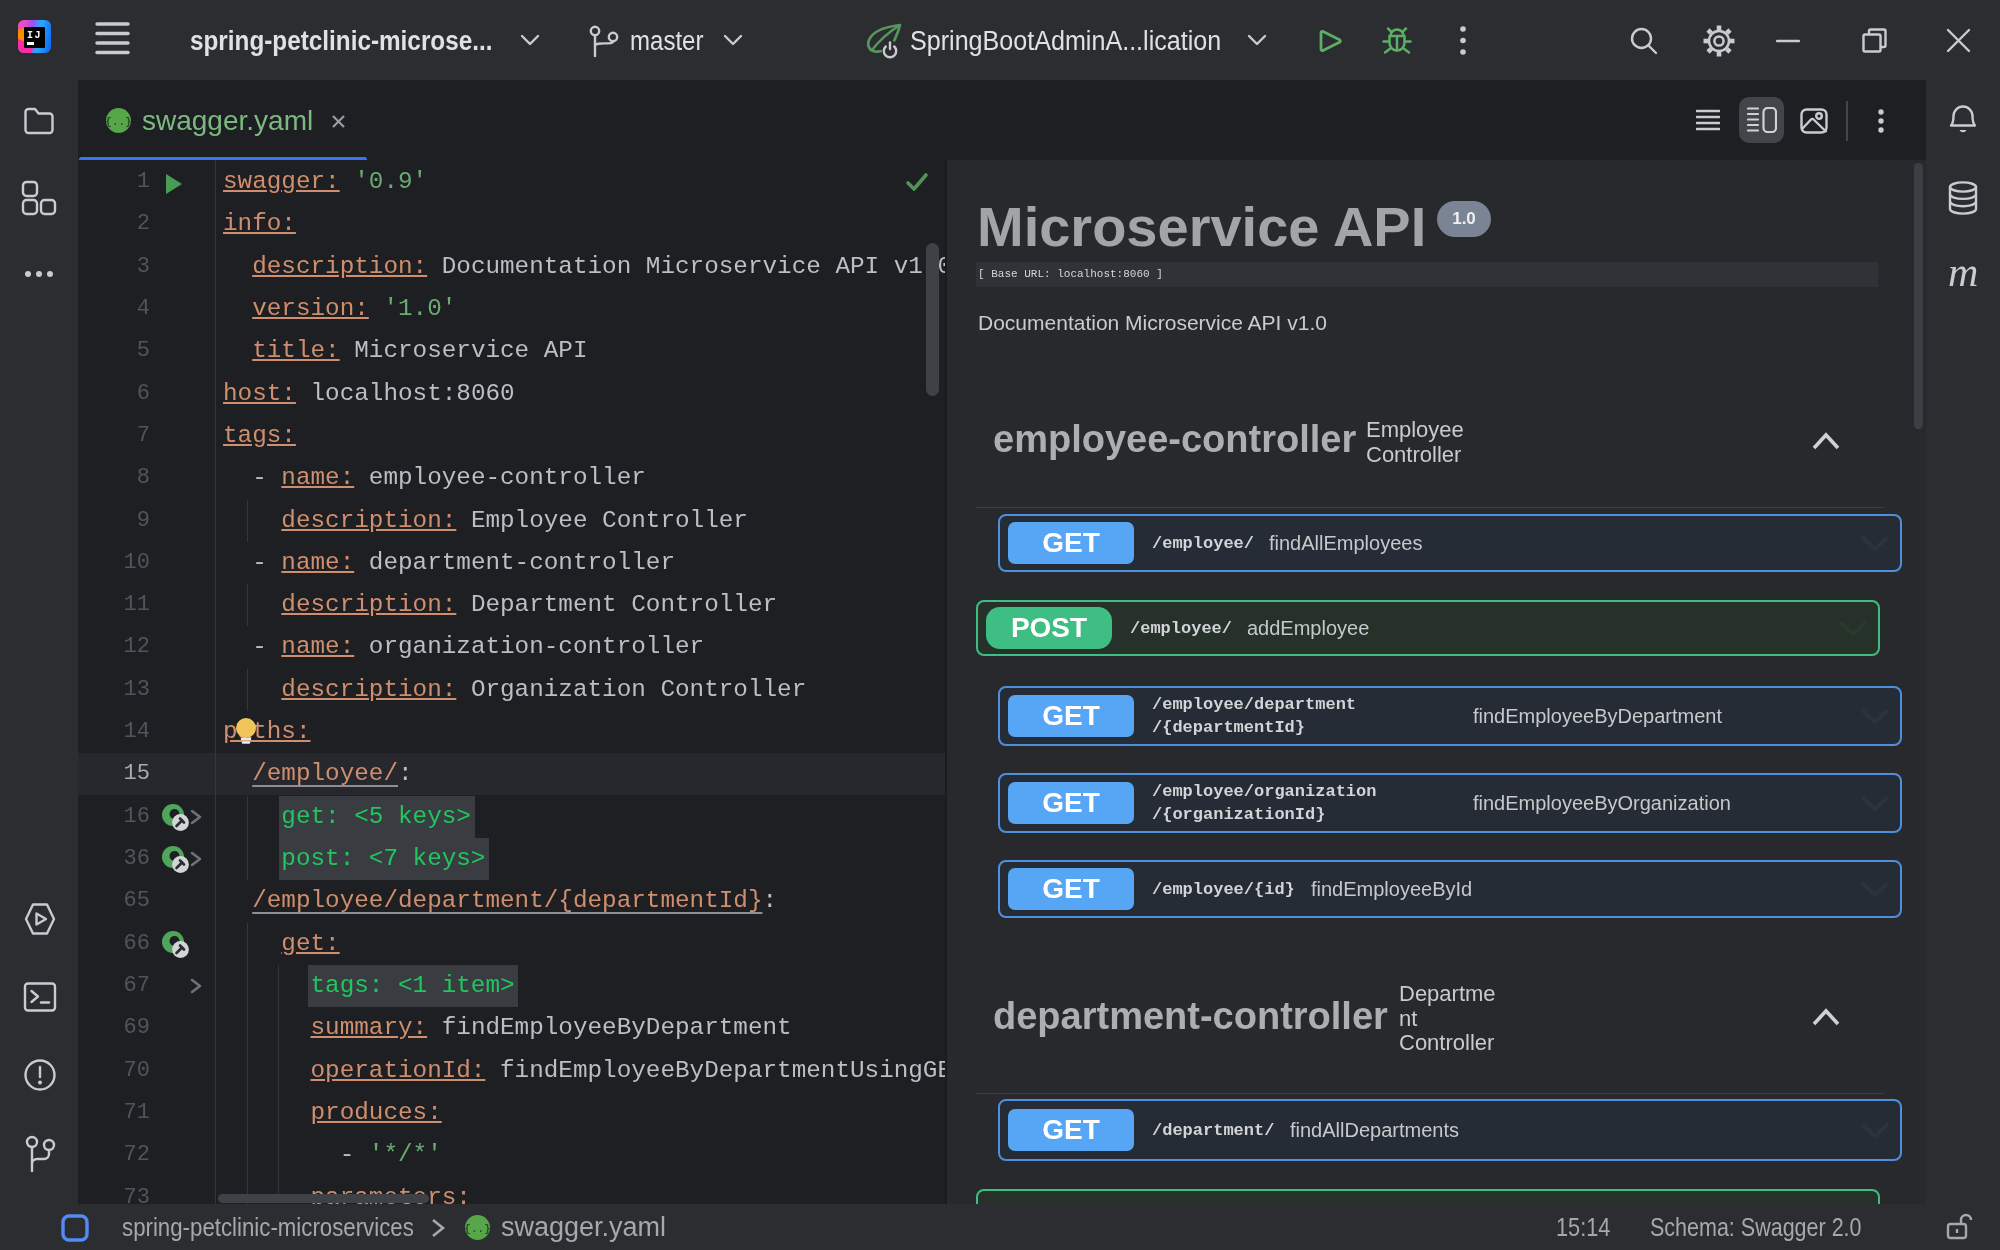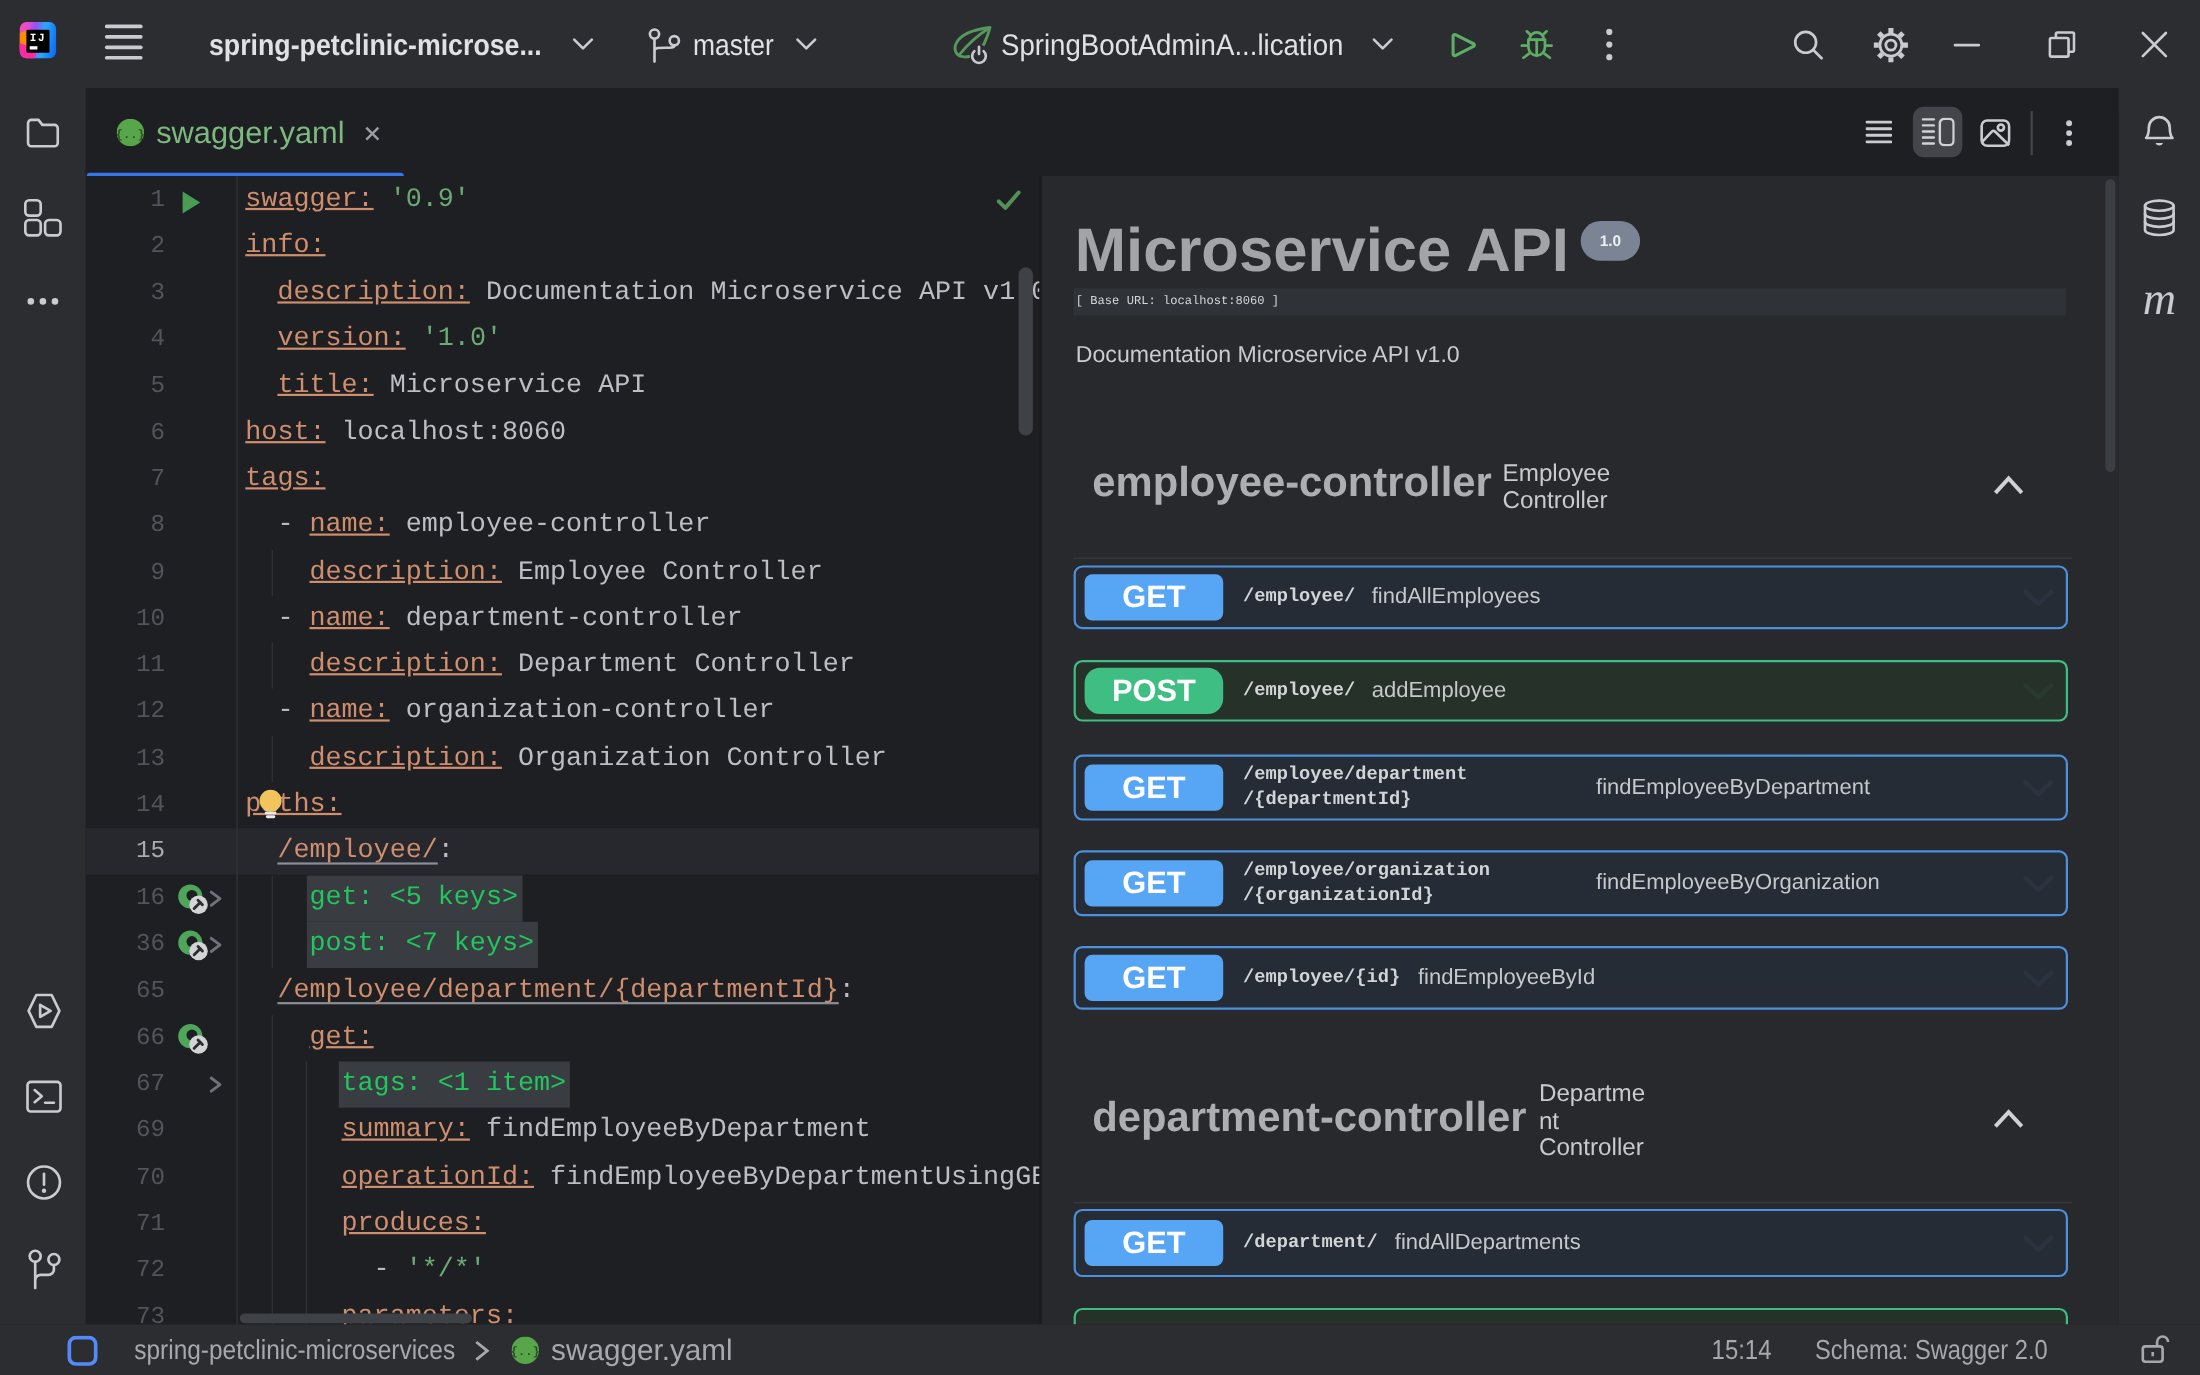--- a/index.html
+++ b/index.html
@@ -30,21 +30,21 @@
   .k { color:#cf8e6d;text-decoration:underline; }
   .s { color:#6aab73; }
   .fold { color:#22c55e;text-align:right; }
   .foldbg { position:absolute; background:#393c41; }
   .guide { position:absolute; width:1px; background:#33363a; }
   .ul1 { text-decoration-color:#8b8e94; text-decoration-thickness:2px; text-underline-offset:5px; }
 
   
   #preview { left:947px; top:160px; width:979px; height:1044px; background:#27292d; overflow:hidden; }
   .prow { position:absolute; left:29px; width:904px; border-radius:8px; }
-  .rget  { background:#262c35; border:2px solid #4d90dc; }
+  .rget  { background:#262c35; border:2px solid #4d90dc;margin-left:22px; }
   .rpost { background:#253129; border:2px solid #3fbe83; }
   .vbtn { position:absolute; left:8px; top:50%; transform:translateY(-50%); width:126px; height:42px; border-radius:7px;
           color:#fff; font-weight:bold; font-size:28px; text-align:center; line-height:42px; }
   .bget { background:#57a5f5; }
   .bpost{ background:#3fbe83;border-radius:14px; }
   .ppath { position:absolute; font-family:"Liberation Mono", monospace; font-weight:bold; font-size:17px; color:#d2d4d7; line-height:23px; }
   .pop { position:absolute; font-size:20px; color:#c6c8cb; }
   .rowchev { position:absolute; right:10px; top:50%; transform:translateY(-50%); }
 
   
@@ -415,21 +415,21 @@
     <path d="M9 18 h8" stroke="#f2c55c" stroke-width="4"></path>
   </svg>
 
   <div class="abs" style="left:848px;top:83px;width:13px;height:153px;border-radius:7px;background:#3e4145"></div>
   <div class="abs" style="left:140px;top:1034px;width:211px;height:9px;border-radius:5px;background:#3e4145"></div>
 </div>
 
 <div class="abs" style="left:945px;top:160px;width:2px;height:1044px;background:#1a1b1d"></div>
 <div class="abs" id="preview">
   <div class="abs" style="left:30px;top:39px;font-size:56px;font-weight:bold;color:#a2a4a8;line-height:56px">Microservice API</div>
-  <div class="abs" style="left:490px;top:41px;width:54px;height:36px;border-radius:18px;background:#7b8494;color:#eef0f2;font-size:14px;font-weight:bold;text-align:center;line-height:36px">1.0</div>
+  <div class="abs" style="left:490px;top:41px;width:54px;height:36px;border-radius:18px;background:#7b8494;color:#eef0f2;font-size:17px;font-weight:bold;text-align:center;line-height:36px">1.0</div>
   <div class="abs mono" style="left:29px;top:102px;width:902px;height:25px;background:#2f3236;color:#d5d6d8;font-size:11px;line-height:25px;padding-left:2px">[ Base URL: localhost:8060 ]</div>
   <div class="abs" style="left:31px;top:151px;font-size:21px;color:#cacbce">Documentation Microservice API v1.0</div>
 
   <div class="abs" style="left:46px;top:258px;font-size:38px;font-weight:bold;color:#acaeb2">employee-controller</div>
   <div class="abs" style="left:419px;top:257px;font-size:22px;line-height:25px;color:#c9cacd">Employee<br>Controller</div>
   <svg class="abs" style="left:865px;top:272px" width="28" height="18" viewBox="0 0 28 18">
       <path d="M2 16 L14 3 L26 16" fill="none" stroke="#cfd1d4" stroke-width="3.6"></path>
     </svg>
   <div class="abs" style="left:29px;top:347px;width:908px;height:1px;background:#3a3d42"></div>
 

